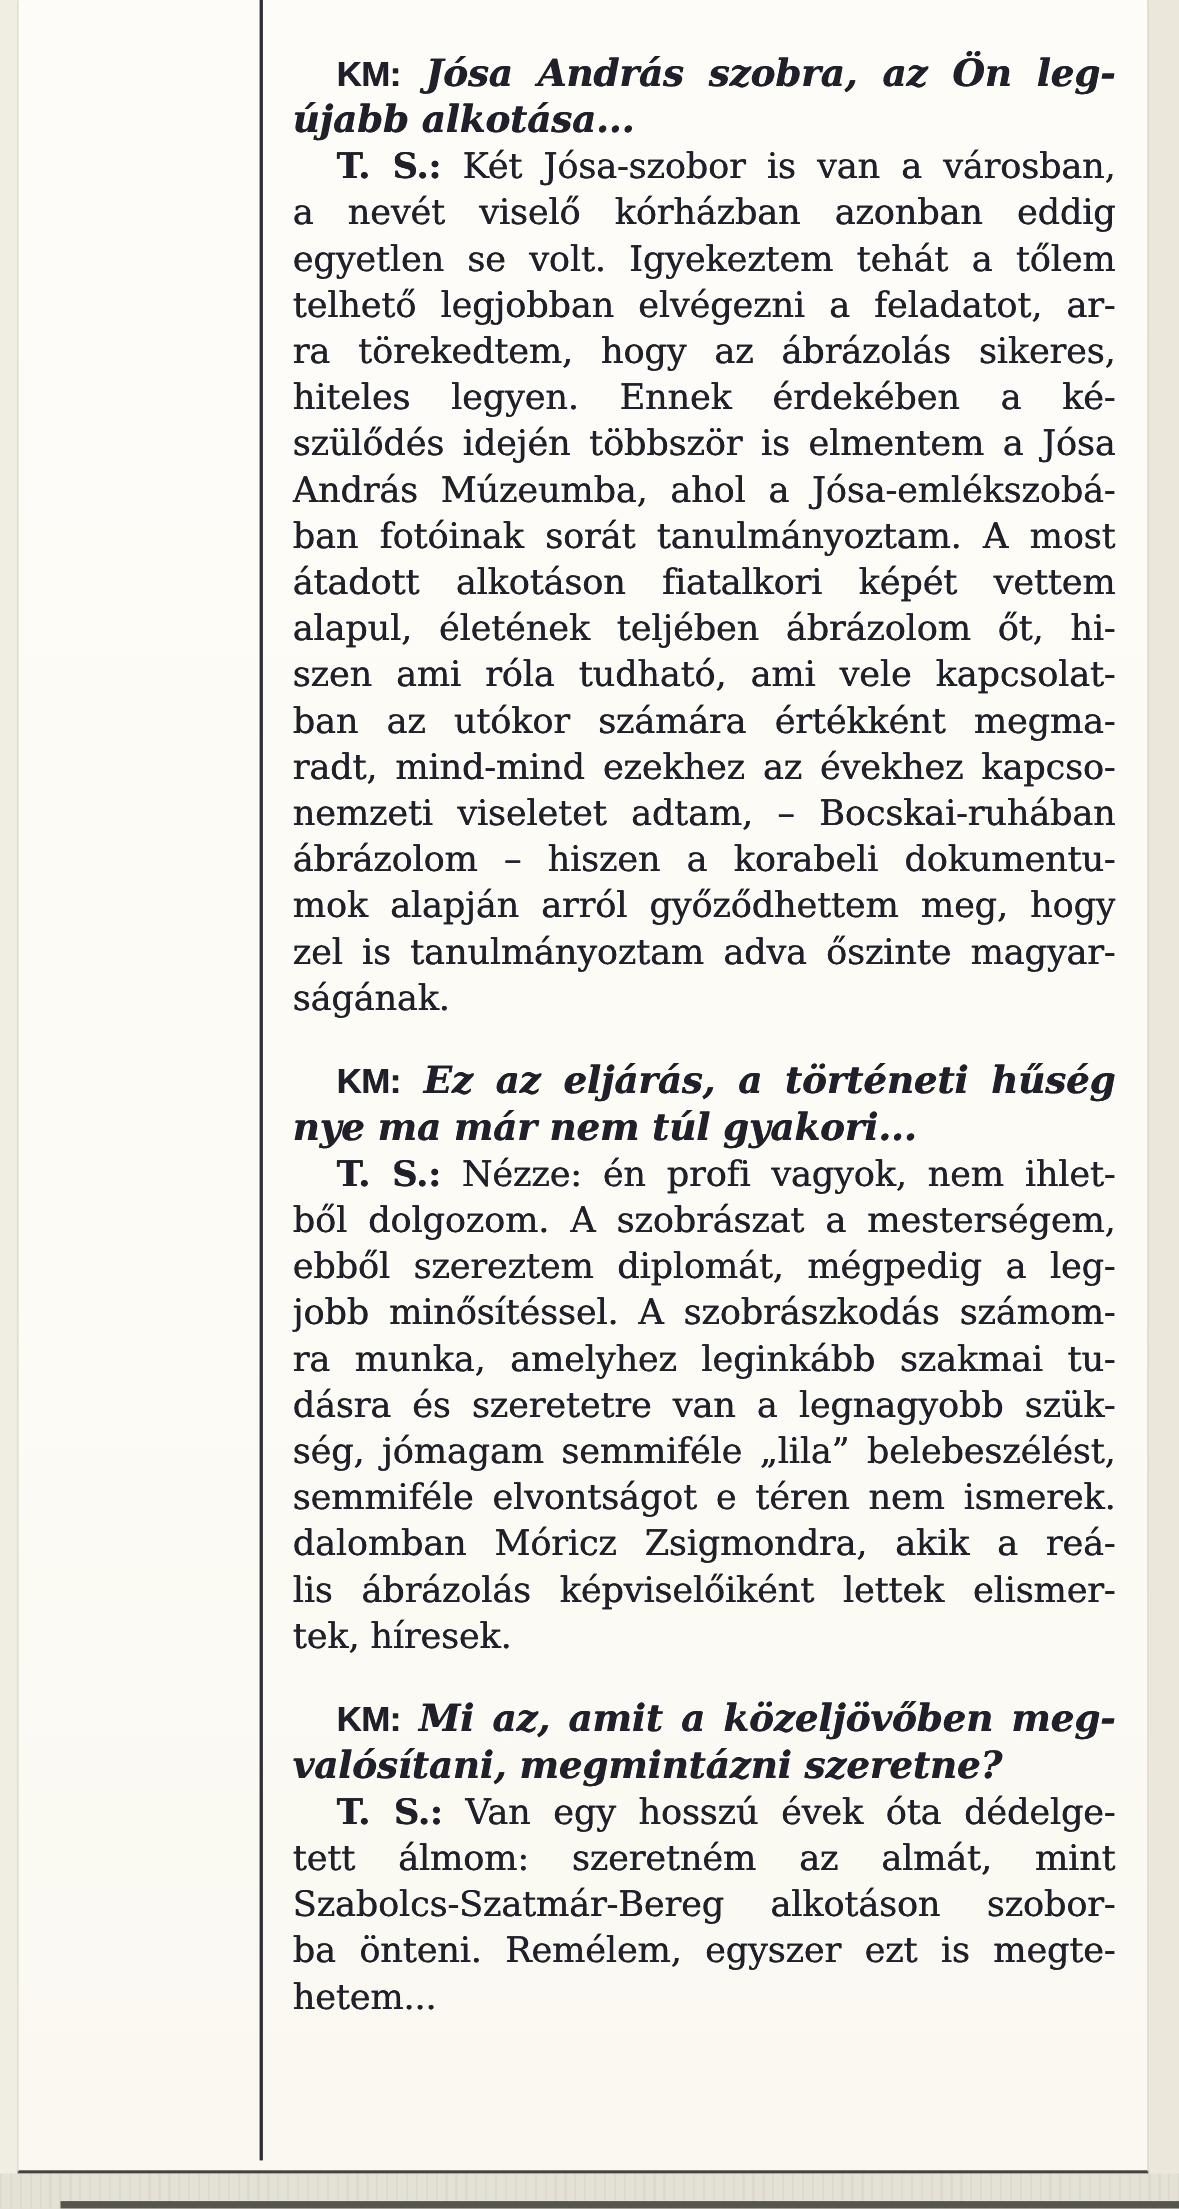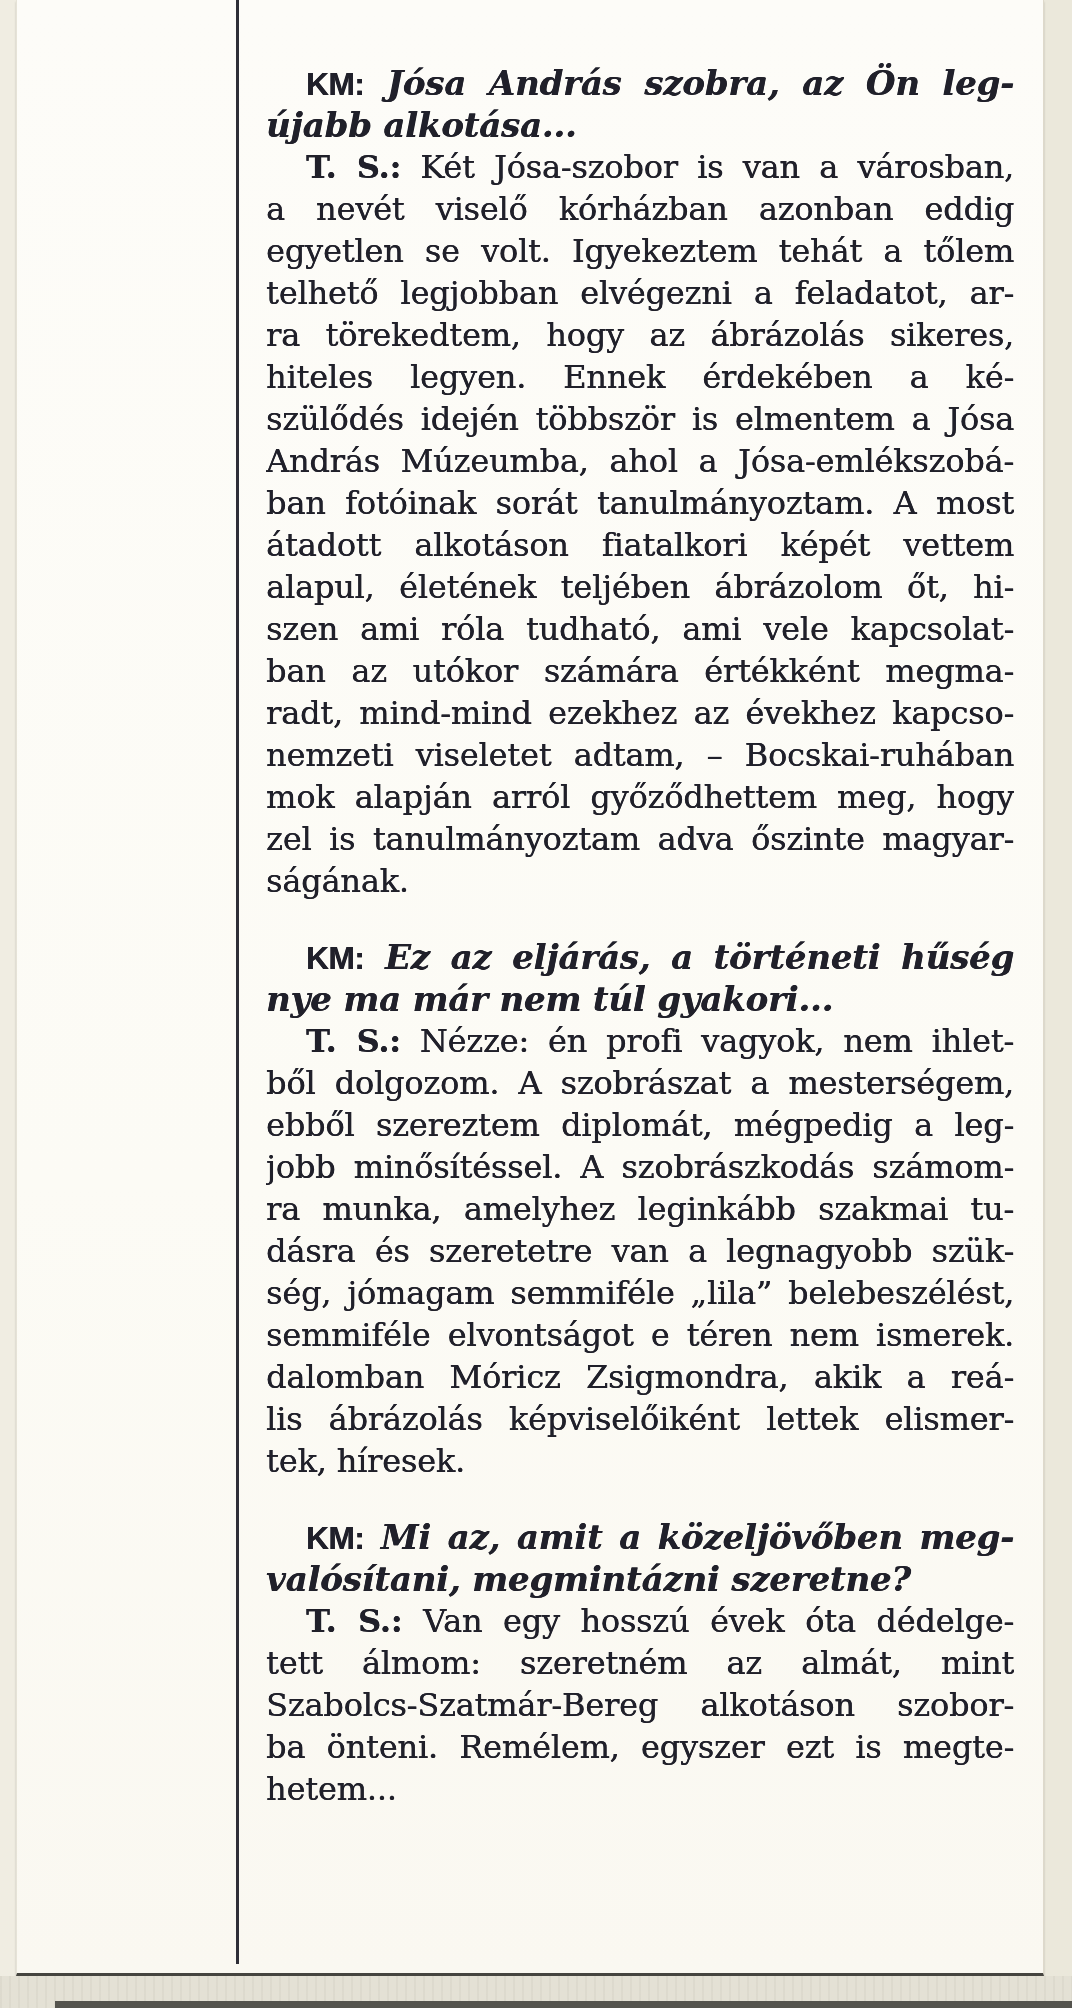--- a/index.html
+++ b/index.html
@@ -34,21 +34,21 @@
   .article{
     position:absolute;left:249px;top:46px;width:748px;
     font-size:32px;line-height:42px;color:var(--ink);
     text-shadow:0.35px 0 0 currentColor;
   }
   .para{margin:0;}
   .para.question{
     margin-top:34px;
     font-weight:bold;font-style:italic;font-size:34px;
   }
-  .para:first-child{margin-top:16px;}
+  .para:first-child{margin-top:0;}
   .line{
     text-align:justify;text-align-last:justify;
     height:42px;overflow:hidden;letter-spacing:-0.2px;
     white-space:normal;
   }
   .line.last{text-align-last:left;}
   .line.first{text-indent:40px;}
   .speaker{font-style:normal;}
   .speaker.km{
     font-family:"Liberation Sans", sans-serif;
@@ -92,20 +92,21 @@
           <div class="line">hiteles legyen. Ennek érdekében a ké-</div>
           <div class="line">szülődés idején többször is elmentem a Jósa</div>
           <div class="line">András Múzeumba, ahol a Jósa-emlékszobá-</div>
           <div class="line">ban fotóinak sorát tanulmányoztam. A most</div>
           <div class="line">átadott alkotáson fiatalkori képét vettem</div>
           <div class="line">alapul, életének teljében ábrázolom őt, hi-</div>
           <div class="line">szen ami róla tudható, ami vele kapcsolat-</div>
           <div class="line">ban az utókor számára értékként megma-</div>
           <div class="line">radt, mind-mind ezekhez az évekhez kapcso-</div>
           <div class="line">nemzeti viseletet adtam, – Bocskai-ruhában</div>
+          <div class="line">ábrázolom – hiszen a korabeli dokumentu-</div>
           <div class="line">mok alapján arról győződhettem meg, hogy</div>
           <div class="line">zel is tanulmányoztam adva őszinte magyar-</div>
           <div class="line last">ságának.</div>
         </div>
         <div class="para question">
           <div class="line first"><span class="speaker km">KM:</span> Ez az eljárás, a történeti hűség igé-</div>
           <div class="line last">nye ma már nem túl gyakori...</div>
         </div>
         <div class="para answer">
           <div class="line first"><span class="speaker ts">T. S.:</span> Nézze: én profi vagyok, nem ihlet-</div>

